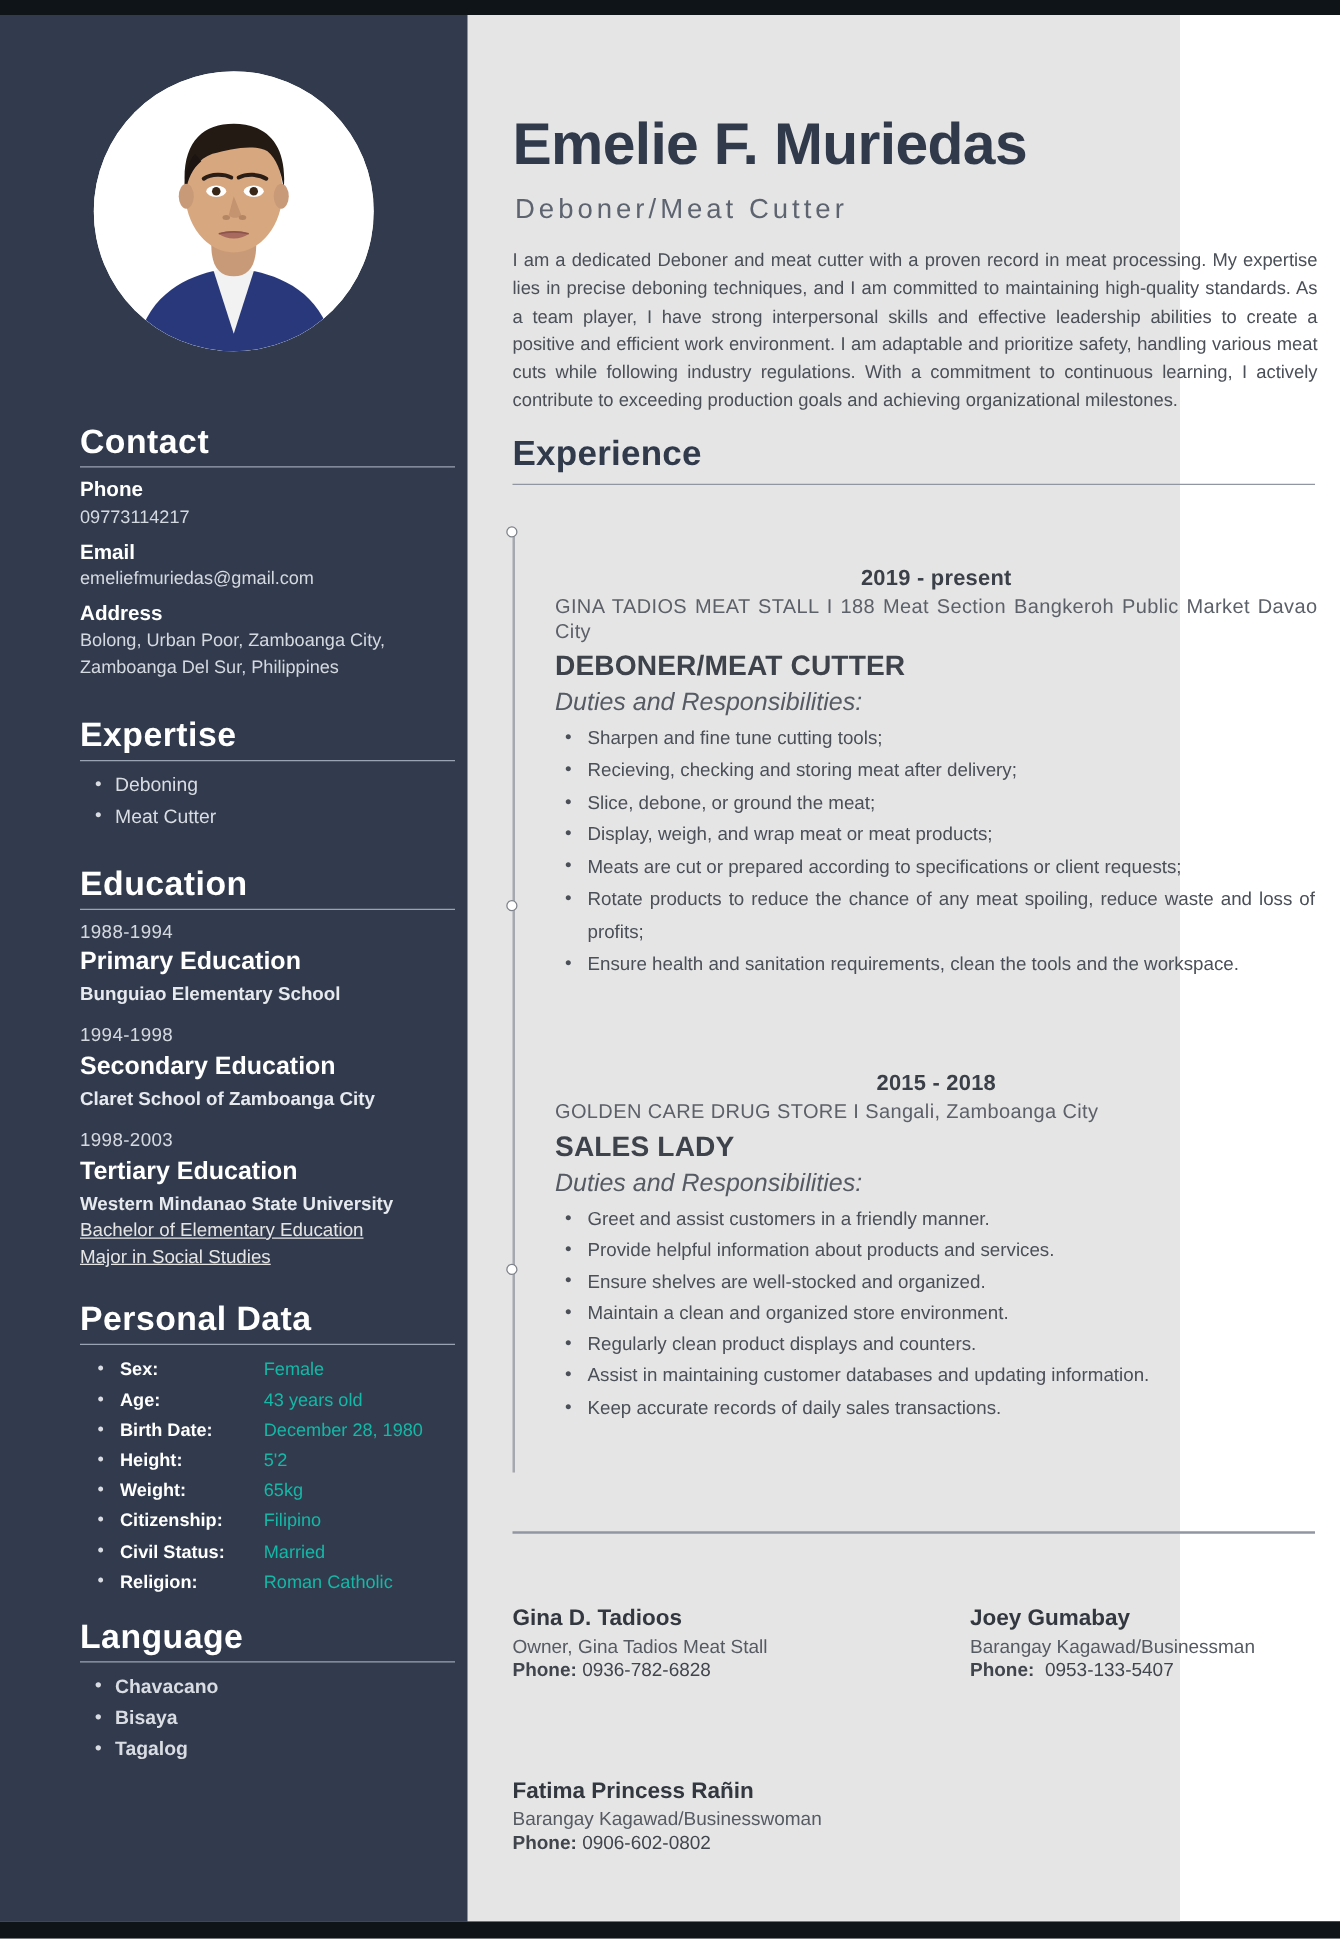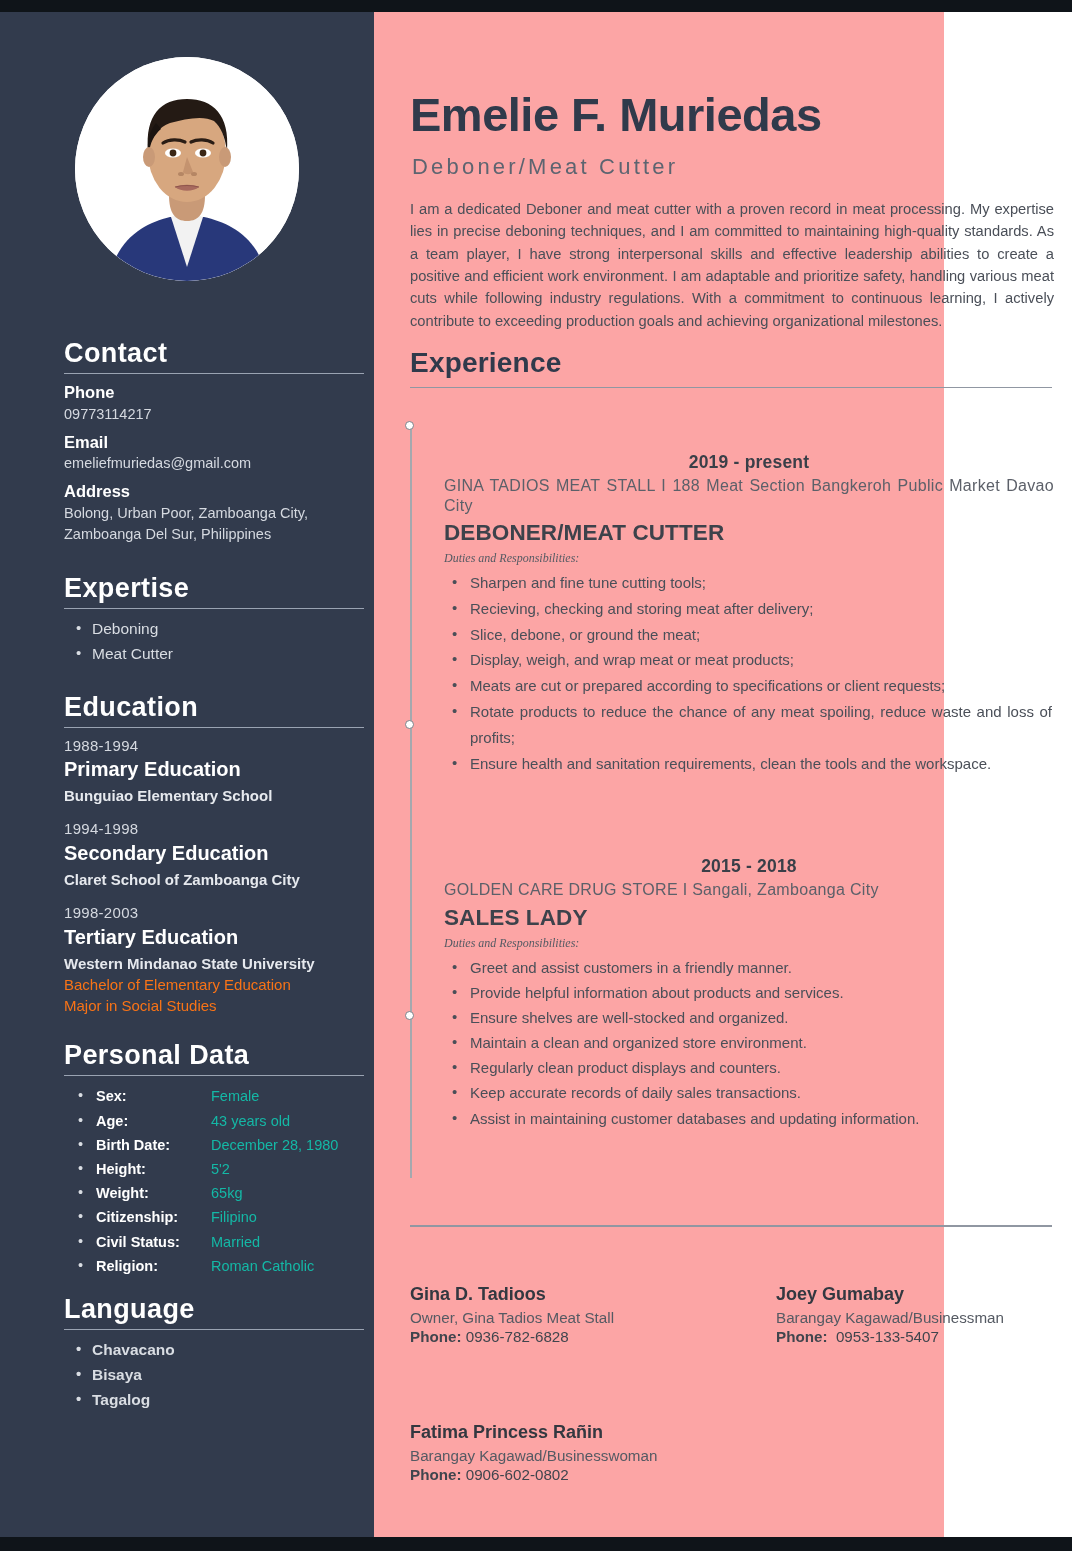--- a/index.html
+++ b/index.html
@@ -125,21 +125,22 @@
   }
   .edu-school {
     color: #e6e9ee;
     font-size: 15px;
     font-weight: bold;
     line-height: 1.35;
     margin-top: 4px;
   }
   .edu-school.light {
     font-weight: normal;
-    color: #f97316;
+    color: #e5e5e5;
+    text-decoration: underline;
   }
   .pd-list {
     list-style: none;
     margin: 4px 0 0 0;
     padding: 0;
   }
   .pd-list li {
     position: relative;
     padding-left: 32px;
     font-size: 14.5px;
@@ -164,21 +165,21 @@
   .lang-list li { font-weight: bold; color: #ffffff; line-height: 1.9; font-size: 15px; }
   .lang-list li::before { color: #ffffff; }
 
   
   .main {
     position: absolute;
     top: 12px;
     left: 374px;
     width: 570px;
     height: 1525px;
-    background: #fca5a5;
+    background: #e5e5e5;
   }
   .name {
     position: absolute;
     top: 78px;
     left: 36px;
     font-size: 47px;
     font-weight: bold;
     color: #303a4b;
     letter-spacing: -0.5px;
     line-height: 1.05;
@@ -272,25 +273,24 @@
   }
   .job-company.nojust { text-align: left; }
   .job-title {
     font-size: 22.5px;
     font-weight: bold;
     color: #3d424b;
     margin: 5px 0 4px 0;
     letter-spacing: 0.1px;
   }
   .duties-label {
-    font-size: 12px;
+    font-size: 20px;
     font-style: italic;
     color: #555a63;
     margin: 5px 0 4px 0;
-    font-family: Liberation Serif, serif;
   }
   ul.duties {
     list-style: none;
     margin: 0;
     padding: 0;
   }
   ul.duties li {
     position: relative;
     padding-left: 26px;
     font-size: 15px;
@@ -504,22 +504,22 @@
       <div class="job-years">2015 - 2018</div>
       <div class="job-company nojust">GOLDEN  CARE DRUG STORE I  Sangali, Zamboanga City</div>
       <div class="job-title">SALES LADY</div>
       <div class="duties-label">Duties and Responsibilities:</div>
       <ul class="duties tight">
         <li>Greet and assist customers in a friendly manner.</li>
         <li>Provide helpful information about products and services.</li>
         <li>Ensure shelves are well-stocked and organized.</li>
         <li>Maintain a clean and organized store environment.</li>
         <li>Regularly clean product displays and counters.</li>
+        <li>Assist in maintaining customer databases and updating information.</li>
         <li>Keep accurate records of daily sales transactions.</li>
-        <li>Assist in maintaining customer databases and updating information.</li>
       </ul>
     </div>
 
     <div class="sec-ref">
       <div class="main-rule"></div>
     </div>
 
     <div class="ref-grid">
       <div class="ref-item ref-c1">
         <div class="ref-name">Gina D. Tadioos</div>

